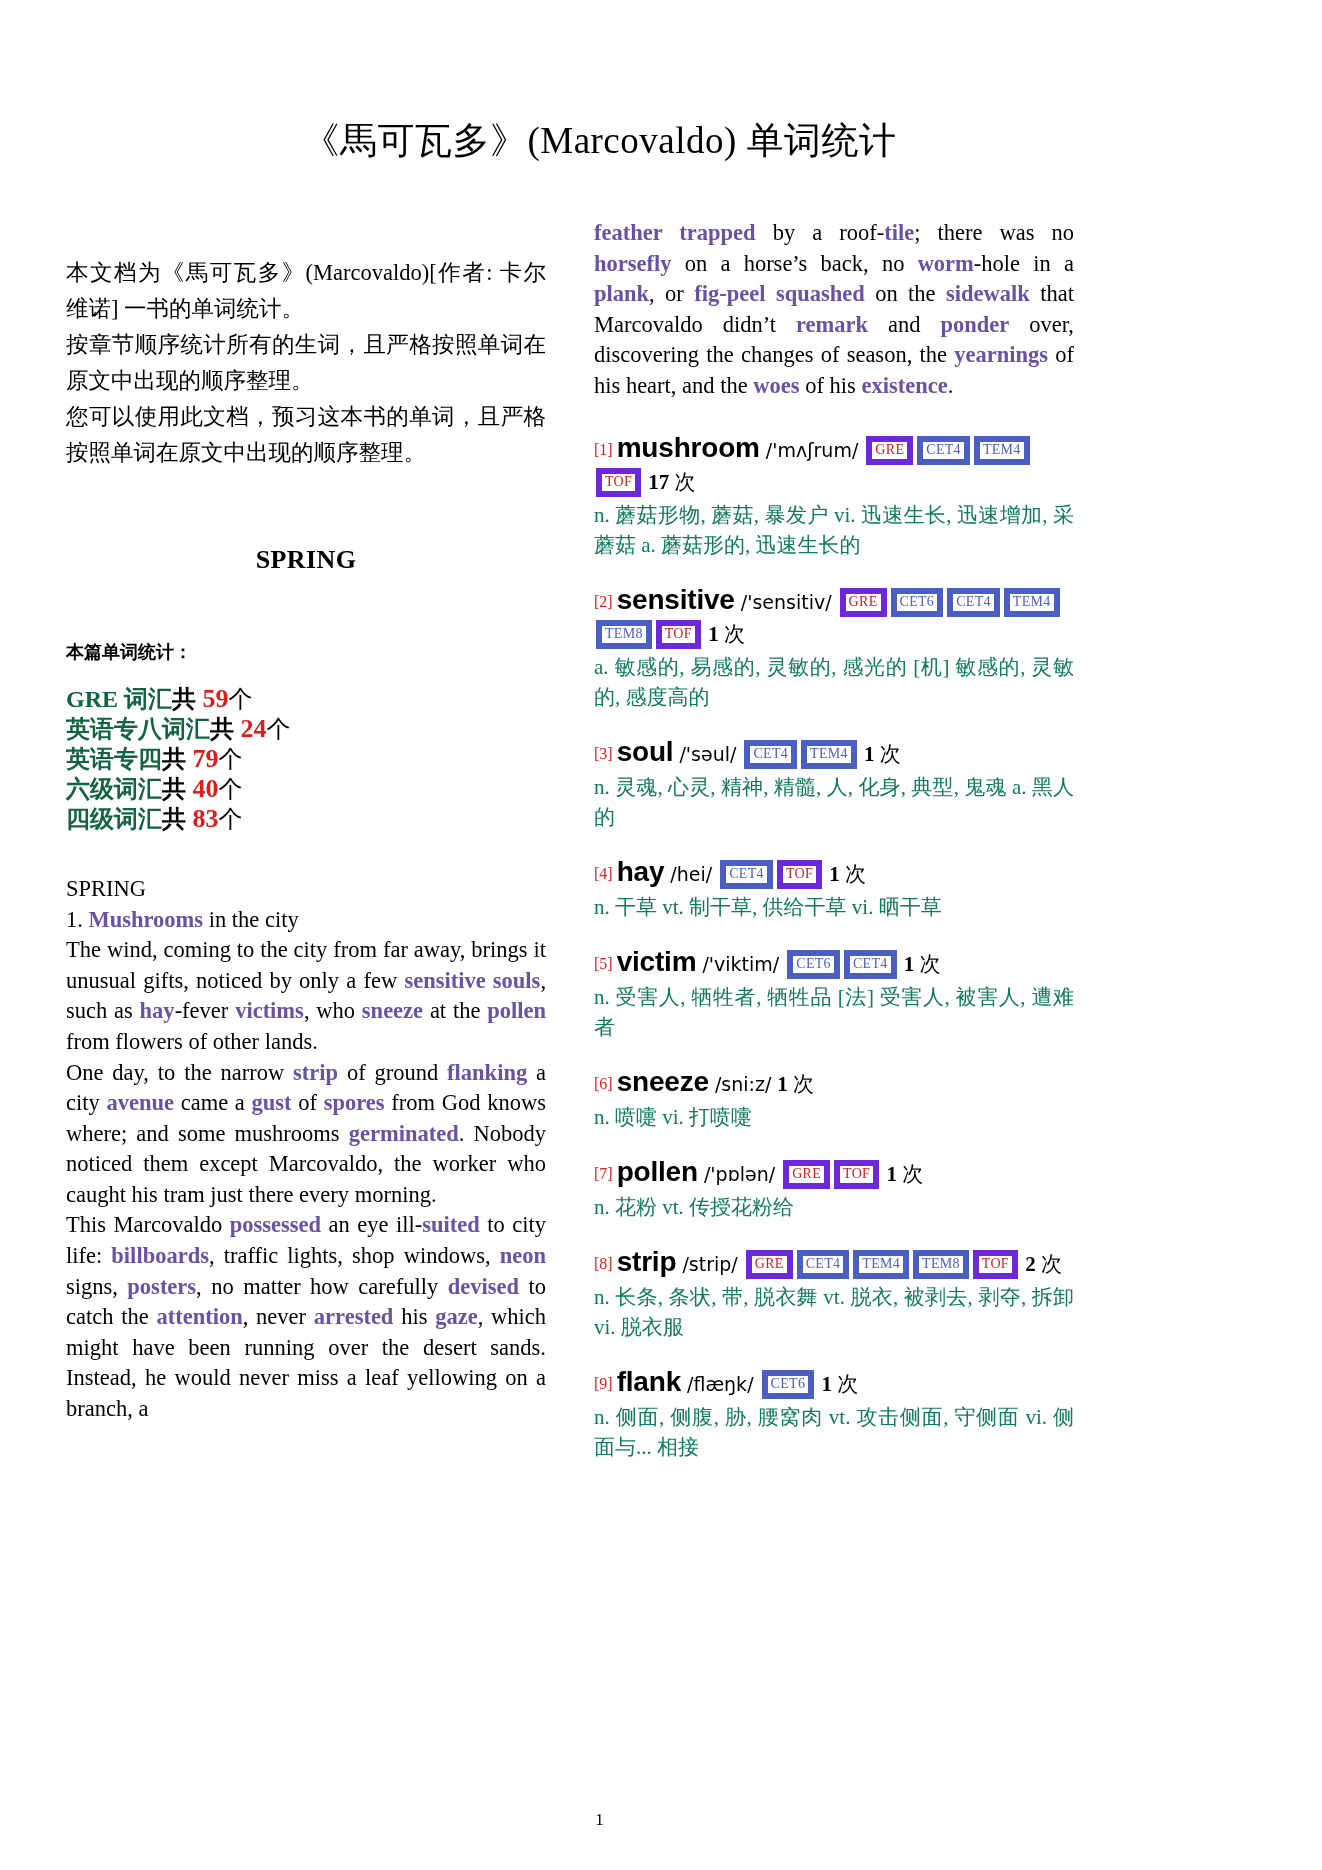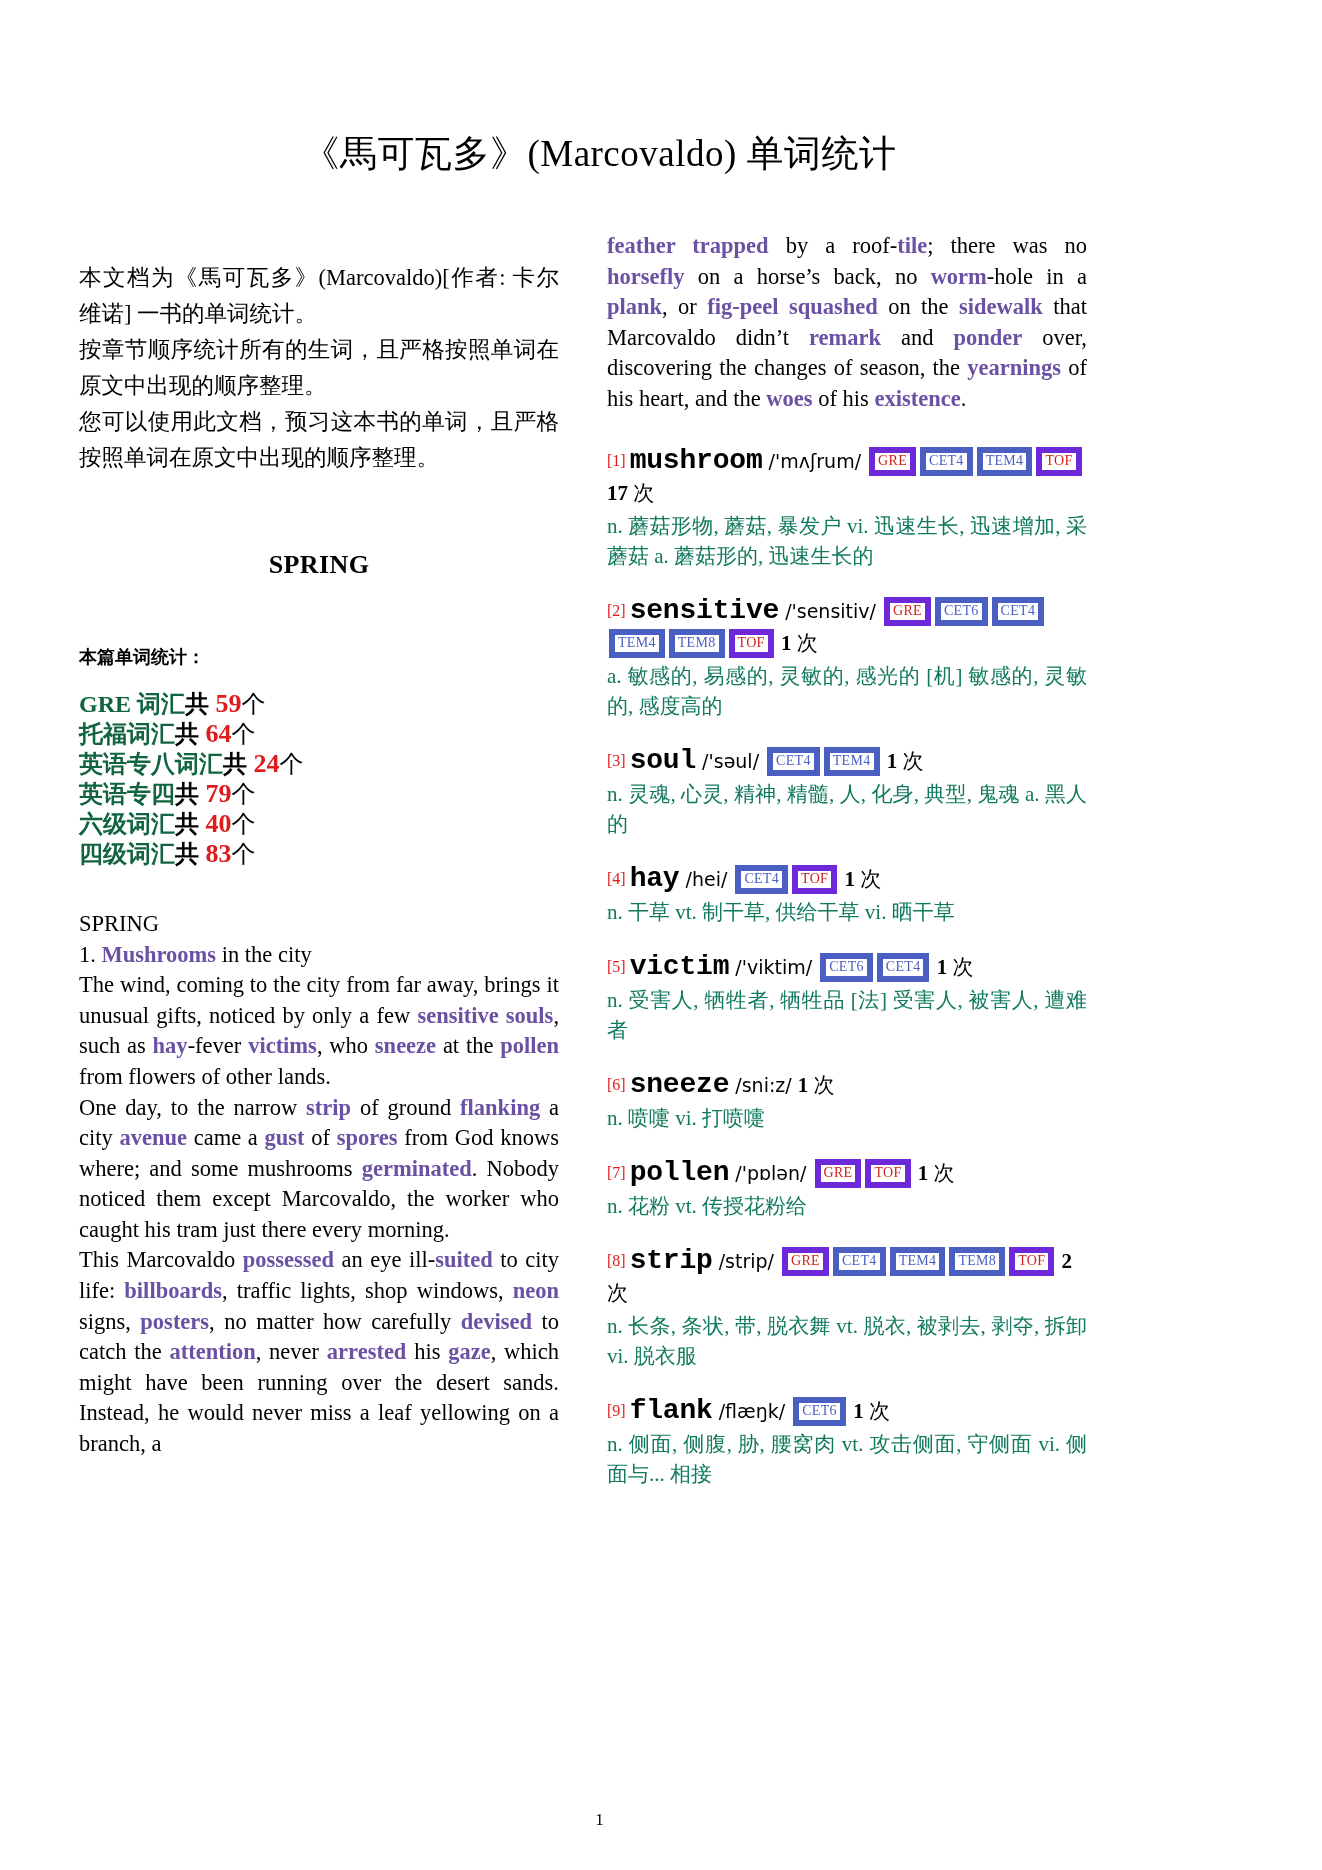--- a/index.html
+++ b/index.html
@@ -4,21 +4,21 @@
 <style>
   html, body { margin:0; padding:0; }
   body {
     width:1322px; height:1870px;
     background:#ffffff;
     font-family:"Liberation Serif","DejaVu Serif",serif;
     color:#000;
     position:relative;
     overflow:hidden;
   }
-  .page { position:relative; width:1199px; height:1870px; padding:17px; box-sizing:border-box; }
+  .page { position:relative; width:1199px; height:1870px; padding:4px; box-sizing:border-box; }
 
   .doc-title {
     text-align:center;
     font-size:37px;
     font-family:"Liberation Serif","DejaVu Serif",serif;
     padding-top:112px;
     letter-spacing:0.5px;
   }
 
   .columns {
@@ -89,21 +89,21 @@
   .entry { margin-top:24px; }
   .entry:first-of-type { margin-top:0; }
   .entry-head {
     font-size:22px;
     line-height:32px;
   }
   .idx { color:#e01b1b; font-size:16px; vertical-align:2px; }
   .word {
     font-weight:bold;
     font-size:28px;
-    font-family:Liberation Mono, monospace;
+    font-family:Liberation Sans, sans-serif;
     letter-spacing:-0.2px;
   }
   .ipa {
     font-family:"DejaVu Sans","Liberation Sans",sans-serif;
     font-size:19px;
   }
   .badge {
     display:inline-block;
     border:6px solid #6d28d9;
     color:#cf2020;
@@ -151,21 +151,20 @@
         <p class="intro-line">按章节顺序统计所有的生词，且严格按照单词在原文中出现的顺序整理。</p>
         <p class="intro-line">您可以使用此文档，预习这本书的单词，且严格按照单词在原文中出现的顺序整理。</p>
       </div>
 
       <div class="section-title">SPRING</div>
 
       <div class="stats">
         <div class="stats-head">本篇单词统计：</div>
         <div id="stats-rows">
             <div class="stat-row"><span class="stat-label">GRE 词汇</span><span class="stat-mid">共</span><span class="stat-num"> 59</span><span class="stat-unit">个</span></div>
-            <div class="stat-row"><span class="stat-label">托福词汇</span><span class="stat-mid">共</span><span class="stat-num"> 64</span><span class="stat-unit">个</span></div>
             <div class="stat-row"><span class="stat-label">英语专八词汇</span><span class="stat-mid">共</span><span class="stat-num"> 24</span><span class="stat-unit">个</span></div>
             <div class="stat-row"><span class="stat-label">英语专四</span><span class="stat-mid">共</span><span class="stat-num"> 79</span><span class="stat-unit">个</span></div>
             <div class="stat-row"><span class="stat-label">六级词汇</span><span class="stat-mid">共</span><span class="stat-num"> 40</span><span class="stat-unit">个</span></div>
             <div class="stat-row"><span class="stat-label">四级词汇</span><span class="stat-mid">共</span><span class="stat-num"> 83</span><span class="stat-unit">个</span></div>
           </div>
       </div>
 
       <div class="body-text">
         <p>SPRING</p>
         <p>

